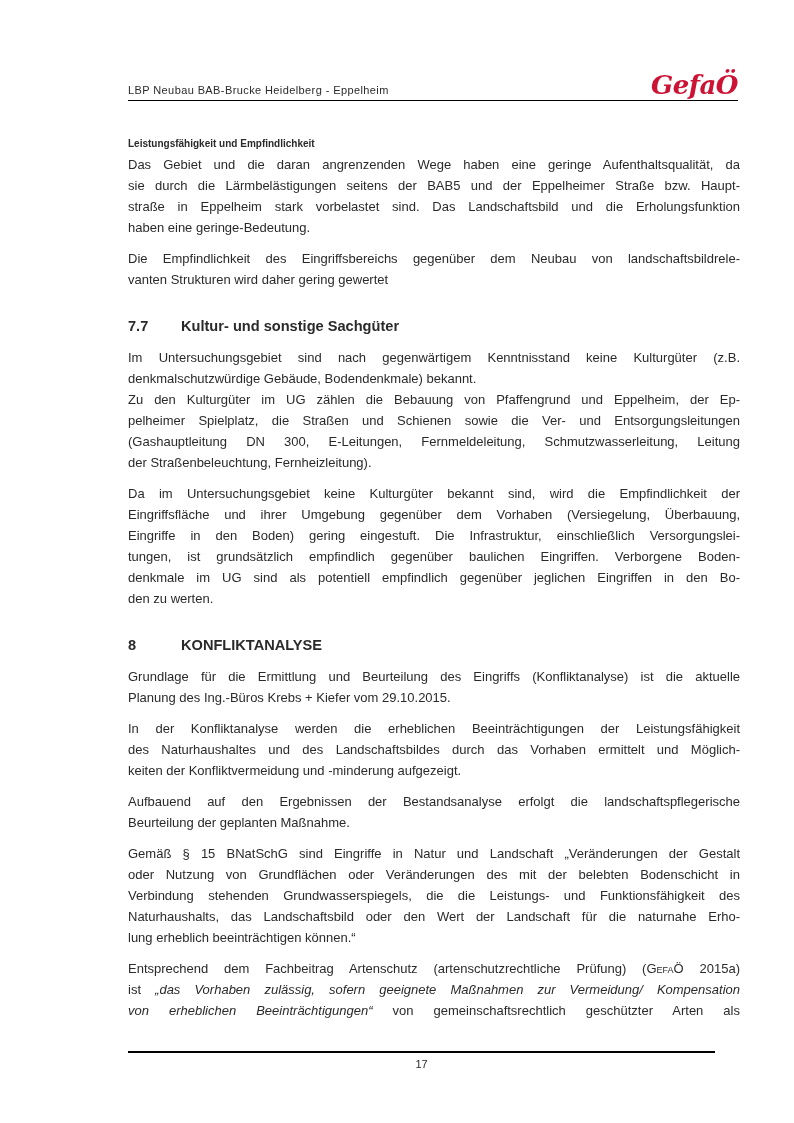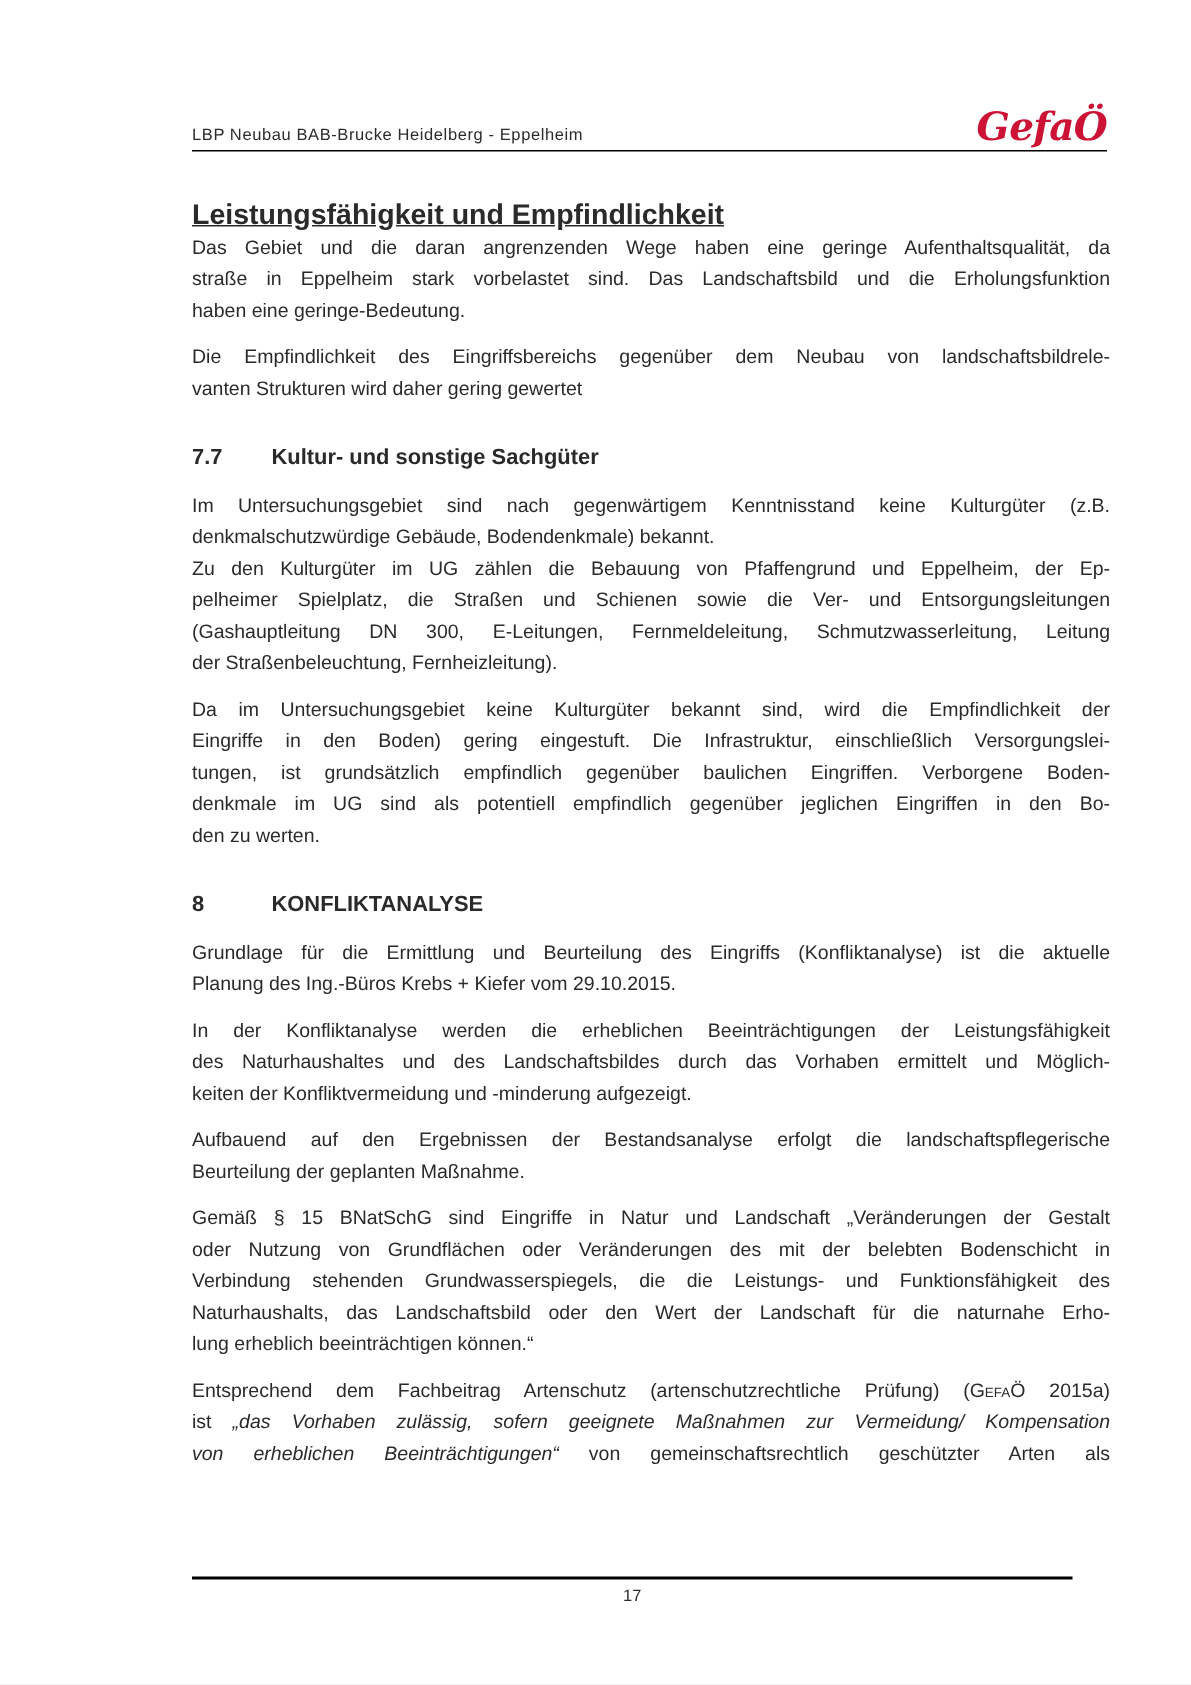--- a/index.html
+++ b/index.html
@@ -44,23 +44,22 @@
   }
   
   .doc-body {
     position: absolute;
     left: 128px;
     top: 133px;
     width: 612px;
   }
   .subheading {
     font-weight: bold;
-    font-size: 19px;
+    font-size: 10px;
     line-height: 21px;
-    text-decoration: underline;
   }
   .section-heading {
     font-weight: bold;
     font-size: 14.6px;
     line-height: 21px;
     margin-top: 26px;
     margin-bottom: 10px;
     display: flex;
     align-items: flex-end;
   }
@@ -103,20 +102,21 @@
 
   <div class="header">
     <div class="header-title">LBP Neubau BAB-Brucke Heidelberg - Eppelheim</div>
     <div class="logo" style="color: rgb(205, 19, 53);">GefaÖ</div>
   </div>
 
   <div class="doc-body">
       <div class="subheading">Leistungsfähigkeit und Empfindlichkeit</div>
       <div class="paragraph">
         <div class="line">Das Gebiet und die daran angrenzenden Wege haben eine geringe Aufenthaltsqualität, da</div>
+        <div class="line">sie durch die Lärmbelästigungen seitens der BAB5 und der Eppelheimer Straße bzw. Haupt-</div>
         <div class="line">straße in Eppelheim stark vorbelastet sind. Das Landschaftsbild und die Erholungsfunktion</div>
         <div class="line end">haben eine geringe-Bedeutung.</div>
       </div>
       <div class="paragraph">
         <div class="line">Die Empfindlichkeit des Eingriffsbereichs gegenüber dem Neubau von landschaftsbildrele-</div>
         <div class="line end">vanten Strukturen wird daher gering gewertet</div>
       </div>
       <div class="section-heading">
         <span class="section-number">7.7</span>
         <span>Kultur- und sonstige Sachgüter</span>
@@ -126,20 +126,21 @@
         <div class="line end">denkmalschutzwürdige Gebäude, Bodendenkmale) bekannt.</div>
       </div>
       <div class="paragraph tight">
         <div class="line">Zu den Kulturgüter im UG zählen die Bebauung von Pfaffengrund und Eppelheim, der Ep-</div>
         <div class="line">pelheimer Spielplatz, die Straßen und Schienen sowie die Ver- und Entsorgungsleitungen</div>
         <div class="line">(Gashauptleitung DN 300, E-Leitungen, Fernmeldeleitung, Schmutzwasserleitung, Leitung</div>
         <div class="line end">der Straßenbeleuchtung, Fernheizleitung).</div>
       </div>
       <div class="paragraph">
         <div class="line">Da im Untersuchungsgebiet keine Kulturgüter bekannt sind, wird die Empfindlichkeit der</div>
+        <div class="line">Eingriffsfläche und ihrer Umgebung gegenüber dem Vorhaben (Versiegelung, Überbauung,</div>
         <div class="line">Eingriffe in den Boden) gering eingestuft. Die Infrastruktur, einschließlich Versorgungslei-</div>
         <div class="line">tungen, ist grundsätzlich empfindlich gegenüber baulichen Eingriffen. Verborgene Boden-</div>
         <div class="line">denkmale im UG sind als potentiell empfindlich gegenüber jeglichen Eingriffen in den Bo-</div>
         <div class="line end">den zu werten.</div>
       </div>
       <div class="section-heading">
         <span class="section-number">8</span>
         <span>KONFLIKTANALYSE</span>
       </div>
       <div class="paragraph">

